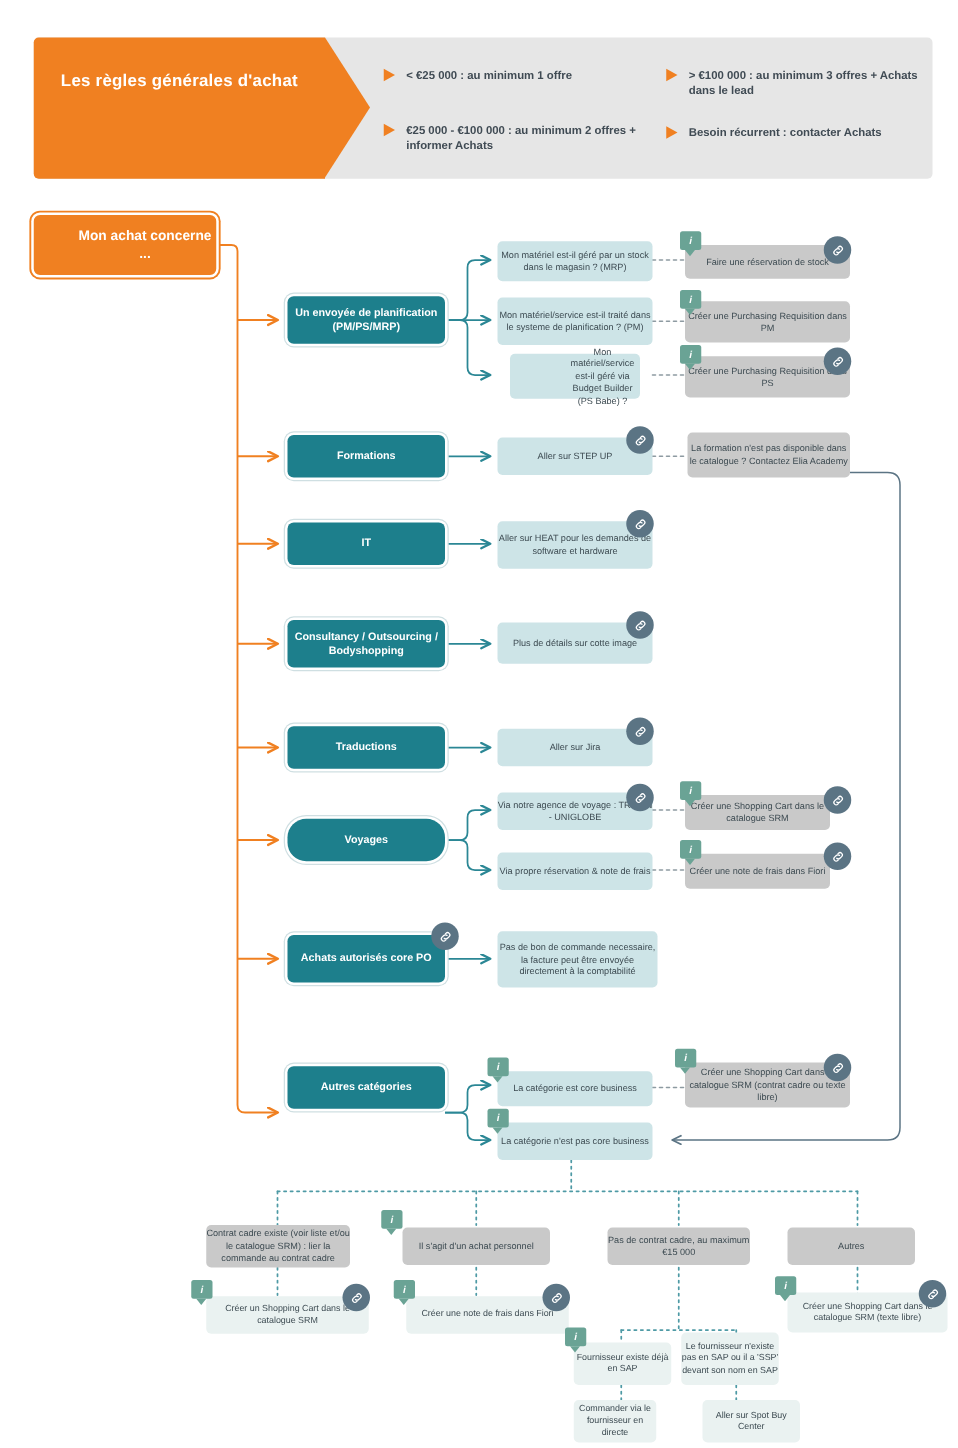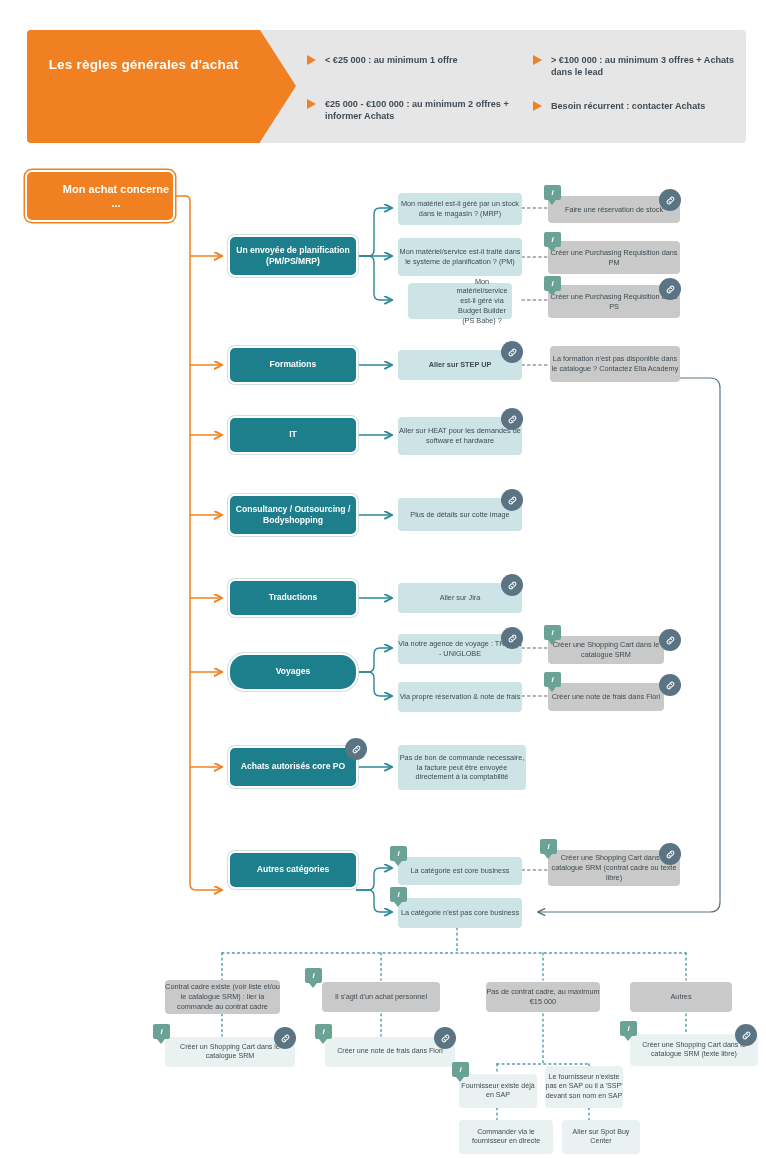--- a/index.html
+++ b/index.html
@@ -200,21 +200,21 @@
 
   <div class="box gr" style="left:548px;top:285px;width:132px;height:33px;">Créer une Purchasing Requisition dans PS</div>
   <div class="ibadge" style="left:544px;top:276px;">i</div>
   <div class="lnk" style="left:659px;top:278px;">
     <svg width="11" height="11" viewBox="0 0 24 24" fill="none" stroke="#fff" stroke-width="2.2" stroke-linecap="round">
         <path d="M9.5 14.5a4 4 0 0 0 5.7 0l3-3a4 4 0 0 0-5.7-5.7l-1 1"></path>
       <path d="M14.5 9.5a4 4 0 0 0-5.7 0l-3 3a4 4 0 0 0 5.7 5.7l1-1"></path>
       </svg>
   </div>
 
-  <div class="box lb" style="left:398px;top:350px;width:124px;height:30px;font-weight:bold;">Aller sur STEP UP</div>
+  <div class="box lb" style="left:398px;top:350px;width:124px;height:30px;">Aller sur STEP UP</div>
   <div class="lnk" style="left:501px;top:341px;">
     <svg width="11" height="11" viewBox="0 0 24 24" fill="none" stroke="#fff" stroke-width="2.2" stroke-linecap="round">
         <path d="M9.5 14.5a4 4 0 0 0 5.7 0l3-3a4 4 0 0 0-5.7-5.7l-1 1"></path>
       <path d="M14.5 9.5a4 4 0 0 0-5.7 0l-3 3a4 4 0 0 0 5.7 5.7l1-1"></path>
       </svg>
   </div>
   <div class="box gr" style="left:550px;top:346px;width:130px;height:36px;">La formation n'est pas disponible dans le catalogue ? Contactez Elia Academy</div>
 
   <div class="box lb" style="left:398px;top:417px;width:124px;height:38px;">Aller sur HEAT pour les demandes de software et hardware</div>
   <div class="lnk" style="left:501px;top:408px;">
@@ -314,16 +314,16 @@
     <svg width="11" height="11" viewBox="0 0 24 24" fill="none" stroke="#fff" stroke-width="2.2" stroke-linecap="round">
         <path d="M9.5 14.5a4 4 0 0 0 5.7 0l3-3a4 4 0 0 0-5.7-5.7l-1 1"></path>
       <path d="M14.5 9.5a4 4 0 0 0-5.7 0l-3 3a4 4 0 0 0 5.7 5.7l1-1"></path>
       </svg>
   </div>
 
   <div class="box pm" style="left:459px;top:1074px;width:78px;height:34px;">Fournisseur existe déjà en SAP</div>
   <div class="ibadge" style="left:452px;top:1062px;">i</div>
   <div class="box pm" style="left:545px;top:1066px;width:78px;height:42px;">Le fournisseur n'existe pas en SAP ou il a 'SSP'  devant son nom en SAP</div>
 
-  <div class="box pm" style="left:459px;top:1120px;width:94px;height:34px;">Commander via le fournisseur en directe</div>
+  <div class="box pm" style="left:459px;top:1120px;width:66px;height:34px;">Commander via le fournisseur en directe</div>
   <div class="box pm" style="left:545px;top:1120px;width:78px;height:34px;margin-left:17px;">Aller sur Spot Buy Center</div>
 
 </div>
 
 </body></html>

